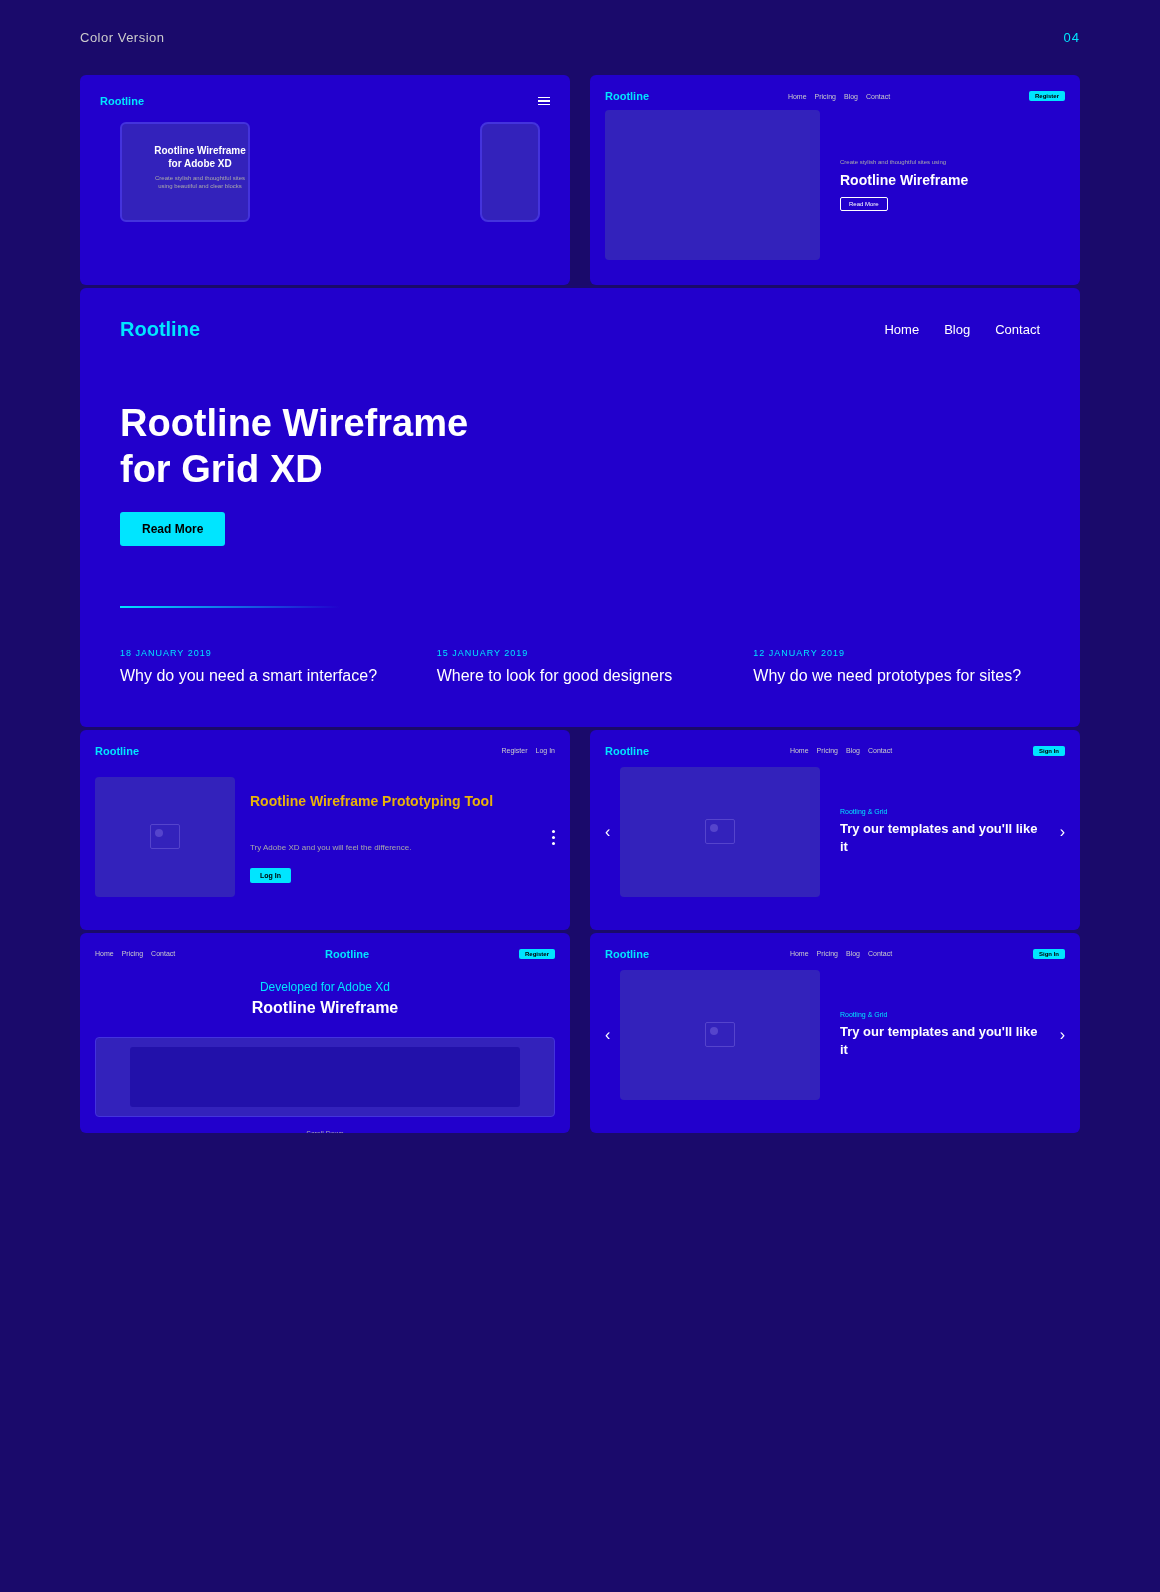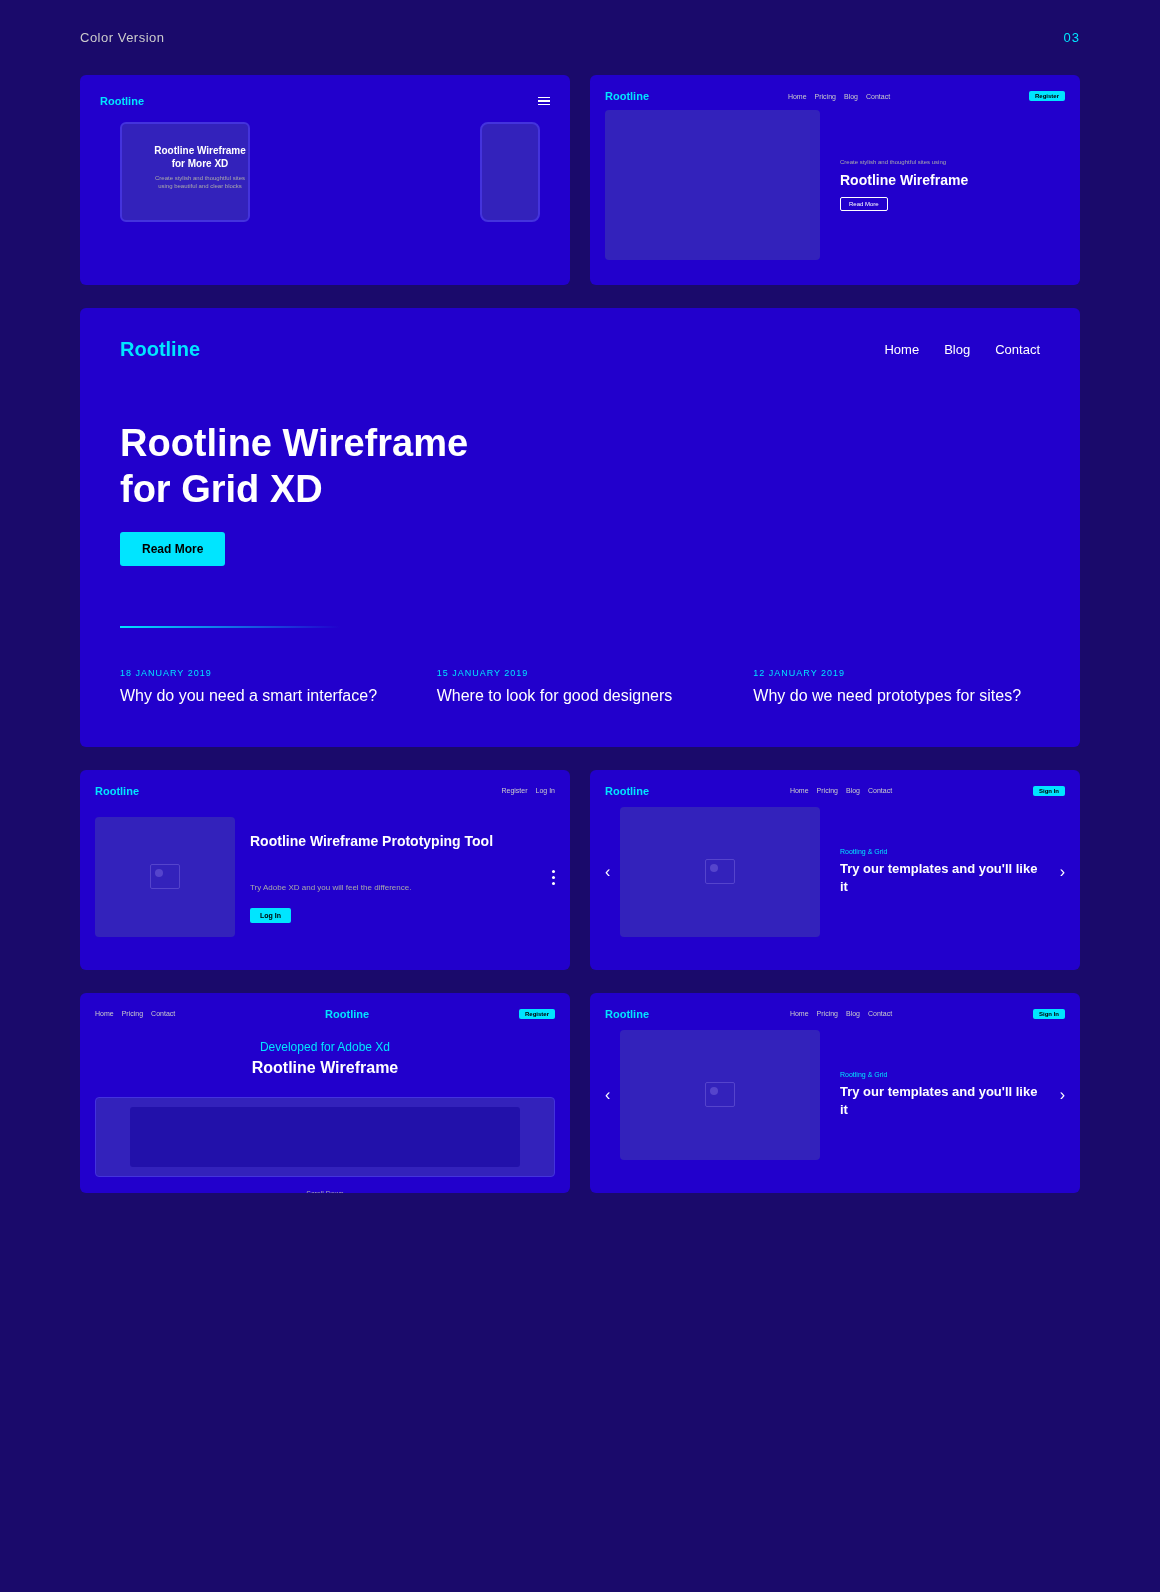--- a/index.html
+++ b/index.html
@@ -28,21 +28,21 @@
     .page-header-number {
       font-size: 13px;
       color: #00e5ff;
       letter-spacing: 1px;
     }
 
     .main-content {
       padding: 10px 80px 40px 80px;
       display: flex;
       flex-direction: column;
-      gap: 23px;
+      gap: 3px;
     }
 
     
     .row-two-col {
       display: grid;
       grid-template-columns: 1fr 1fr;
       gap: 20px;
     }
 
     .card {
@@ -380,21 +380,21 @@
       left: 4px;
     }
 
     .medium-text-block {
       flex: 1;
     }
 
     .medium-text-block h3 {
       font-size: 14px;
       font-weight: bold;
-      color: #ffffff;
+      color: #eab308;
       line-height: 1.3;
     }
 
     .medium-text-block p {
       font-size: 8px;
       color: #aaa;
       line-height: 1.5;
       margin-bottom: 10px;
       margin-top: 32px;
     }
@@ -555,42 +555,42 @@
     .scroll-down-label {
       font-size: 7px;
       color: #aaa;
     }
   </style>
 </head>
 <body>
 
 <div class="page-header">
   <span class="page-header-title">Color Version</span>
-  <span class="page-header-number">03</span>
+  <span class="page-header-number">04</span>
 </div>
 
 <div class="main-content">
 
   <div class="row-two-col">
 
     <div class="card card-small">
       <div class="card-nav-bar">
         <div class="logo-text">
           <span>R</span><span>ootline</span>
         </div>
         <div class="hamburger-icon">
           <div></div>
             <div></div>
             <div></div>
         </div>
       </div>
       <div class="card-content-area">
         <div class="device-tablet">
           <div class="device-text-block">
-            <h3>Rootline Wireframe for More XD</h3>
+            <h3>Rootline Wireframe for Adobe XD</h3>
             <p>Create stylish and thoughtful sites using beautiful and clear blocks</p>
           </div>
         </div>
         <div class="device-phone"></div>
       </div>
     </div>
 
     <div class="card card-small card-small-right">
       <div class="card-nav-right">
         <div class="logo-text">

